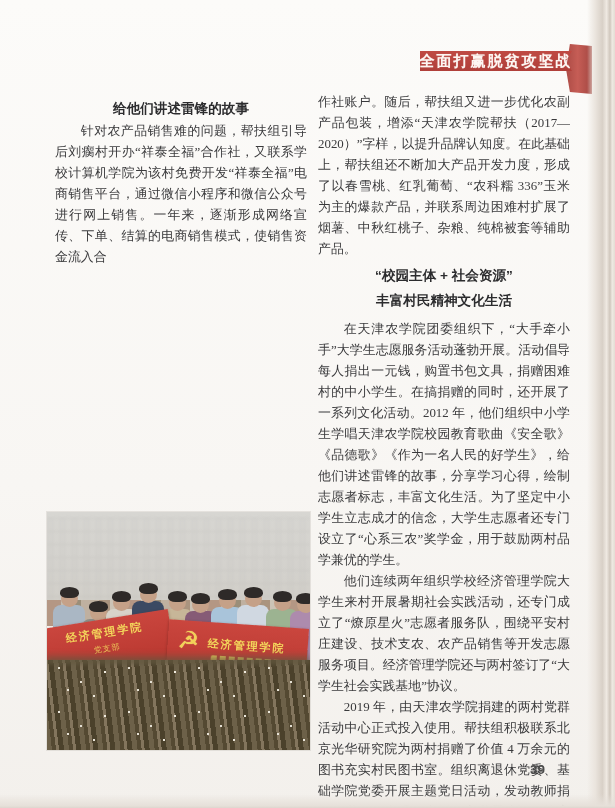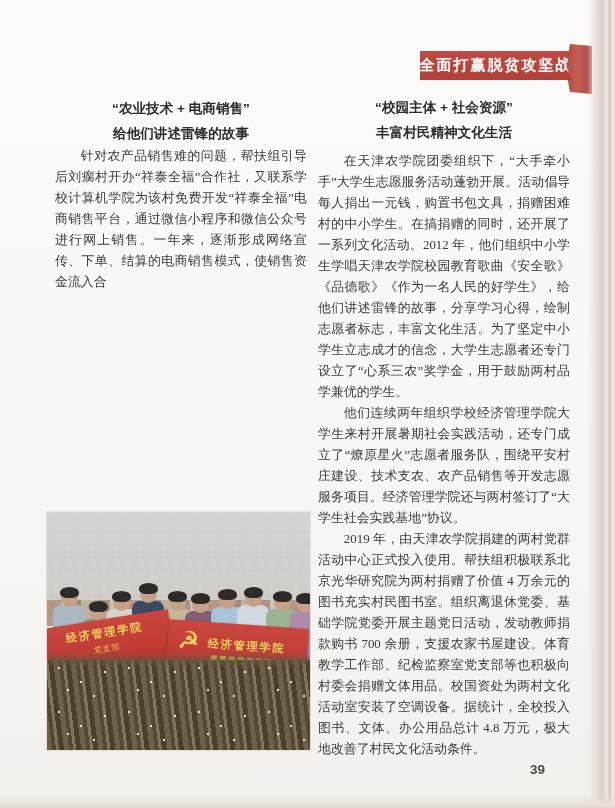--- a/index.html
+++ b/index.html
@@ -26,21 +26,21 @@
         #cfc6bc 82%,
         #efeae3 90%,
         #e3dcd3 100%);
   }
   .scan-edge-bottom{
     position:absolute;left:0;bottom:0;width:615px;height:14px;
     background:linear-gradient(180deg,rgba(240,236,230,0),#e6e0d9 85%,#ddd6ce 100%);
   }
   
   .ribbon{
-    position:absolute;left:420px;top:51px;width:152px;height:29px;
+    position:absolute;left:420px;top:51px;width:152px;height:20px;
     display:flex;align-items:center;justify-content:center;
     clip-path:polygon(0 0,100% 0,96% 50%,100% 100%,0 100%);
     box-shadow:0 1px 2px rgba(120,40,35,.35);
   }
   .ribbon-text{
     color:#fdf6f2;font-family:"Liberation Sans","DejaVu Sans",sans-serif;
     font-weight:bold;font-size:15px;letter-spacing:2px;white-space:nowrap;
     text-shadow:0 0 1px rgba(255,255,255,.4);
   }
   .ribbon-tail{
@@ -161,21 +161,20 @@
 <body>
 
 <div class="page">
 
   <div class="ribbon-tail"></div>
   <div class="ribbon" style="background: linear-gradient(rgb(191, 74, 67), rgb(176, 63, 57));">
     <span class="ribbon-text">全面打赢脱贫攻坚战</span>
   </div>
 
   <div class="col left-col">
-    <div class="sec-heading">“农业技术 + 电商销售”</div>
     <div class="sec-heading">给他们讲述雷锋的故事</div>
     <p class="indent">针对农产品销售难的问题，帮扶组引导后刘瘸村开办“祥泰全福”合作社，又联系学校计算机学院为该村免费开发“祥泰全福”电商销售平台，通过微信小程序和微信公众号进行网上销售。一年来，逐渐形成网络宣传、下单、结算的电商销售模式，使销售资金流入合</p>
   </div>
 
   <div class="photo">
     <div class="sky"></div>
     <div class="ghost"></div>
     <div class="village"></div>
     <div class="people">
         <div class="person" style="left: 2%; top: 78px;">
@@ -225,20 +224,21 @@
     </div>
     <div class="banner-flag banner-right">
       <span class="emblem">☭</span>
       <span class="bl1">经济管理学院</span>
       <span class="blur-line"></span>
     </div>
     <div class="field"></div>
   </div>
 
   <div class="col right-col">
+    <p>作社账户。随后，帮扶组又进一步优化农副产品包装，增添“天津农学院帮扶（2017—2020）”字样，以提升品牌认知度。在此基础上，帮扶组还不断加大产品开发力度，形成了以春雪桃、红乳葡萄、“农科糯 336”玉米为主的爆款产品，并联系周边困难村扩展了烟薯、中秋红桃子、杂粮、纯棉被套等辅助产品。</p>
     <div class="sec-heading second">“校园主体 + 社会资源”</div>
     <div class="sec-heading">丰富村民精神文化生活</div>
     <p class="indent body-start">在天津农学院团委组织下，“大手牵小手”大学生志愿服务活动蓬勃开展。活动倡导每人捐出一元钱，购置书包文具，捐赠困难村的中小学生。在搞捐赠的同时，还开展了一系列文化活动。2012 年，他们组织中小学生学唱天津农学院校园教育歌曲《安全歌》《品德歌》《作为一名人民的好学生》，给他们讲述雷锋的故事，分享学习心得，绘制志愿者标志，丰富文化生活。为了坚定中小学生立志成才的信念，大学生志愿者还专门设立了“心系三农”奖学金，用于鼓励两村品学兼优的学生。</p>
     <p class="indent">他们连续两年组织学校经济管理学院大学生来村开展暑期社会实践活动，还专门成立了“燎原星火”志愿者服务队，围绕平安村庄建设、技术支农、农产品销售等开发志愿服务项目。经济管理学院还与两村签订了“大学生社会实践基地”协议。</p>
     <p class="indent"><span>2019 年，由天津农学院捐建的两村党群活动中心正式投入使用。帮扶组积极联系北京光华研究院为两村捐赠了价值 4 万余元的图书充实村民图书室。组织离退休党委、基础学院党委开展主题党日活动，发动教师捐款购书 700 余册，支援农家书屋建设。体育教学工作部、纪检监察室党支部等也积极向村委会捐赠文体用品。校国资处为两村文化活动室安装了空调设备。据统计，全校投入图书、文体、办公用品总计 4.8 万元，极大地改善了村民文化活动条件。</span></p>
 
   </div>
 
   <div class="page-number">39</div>
 

